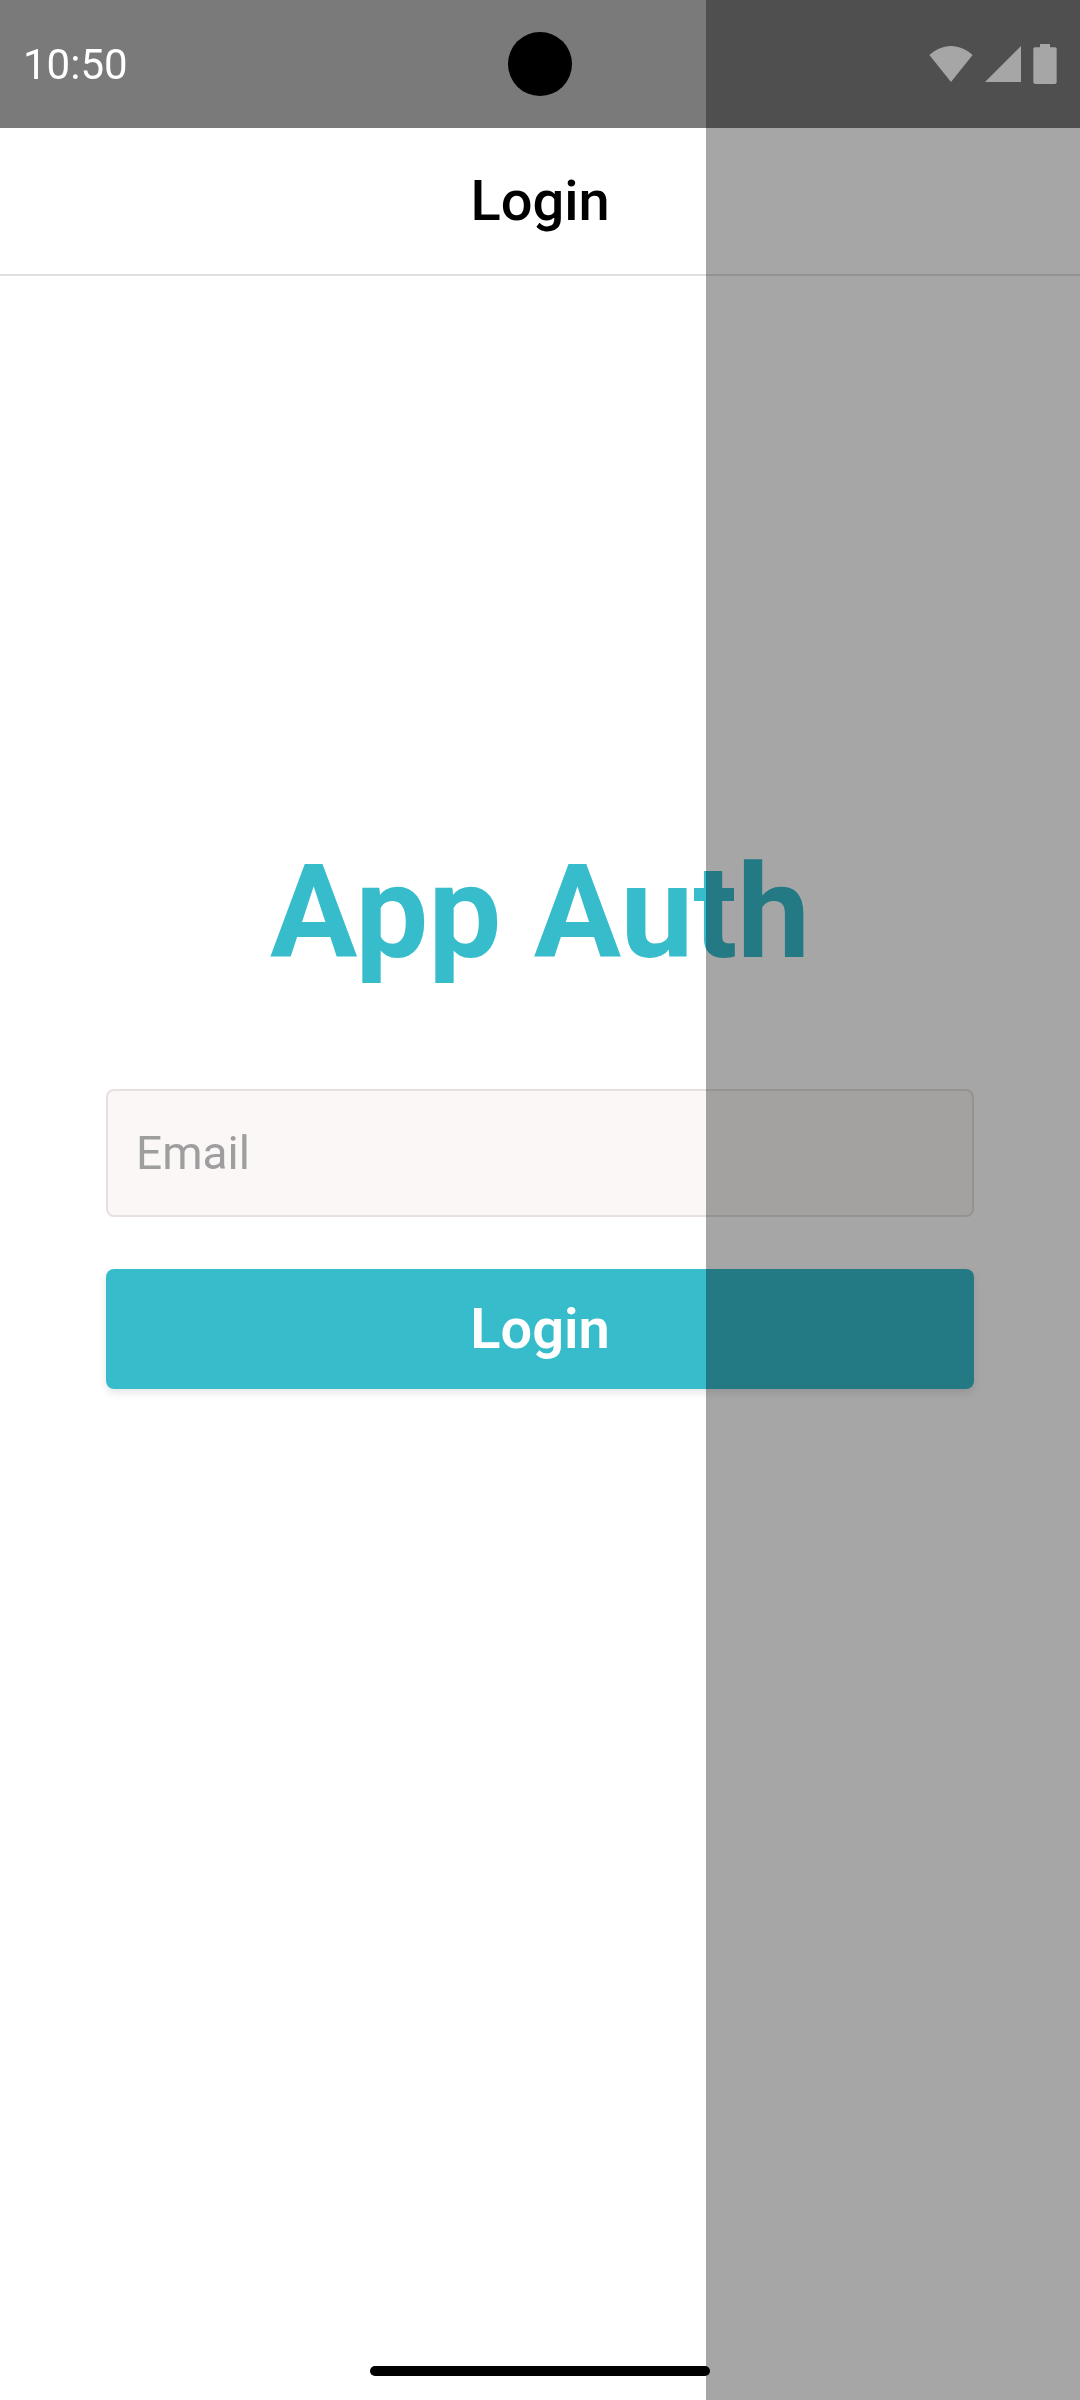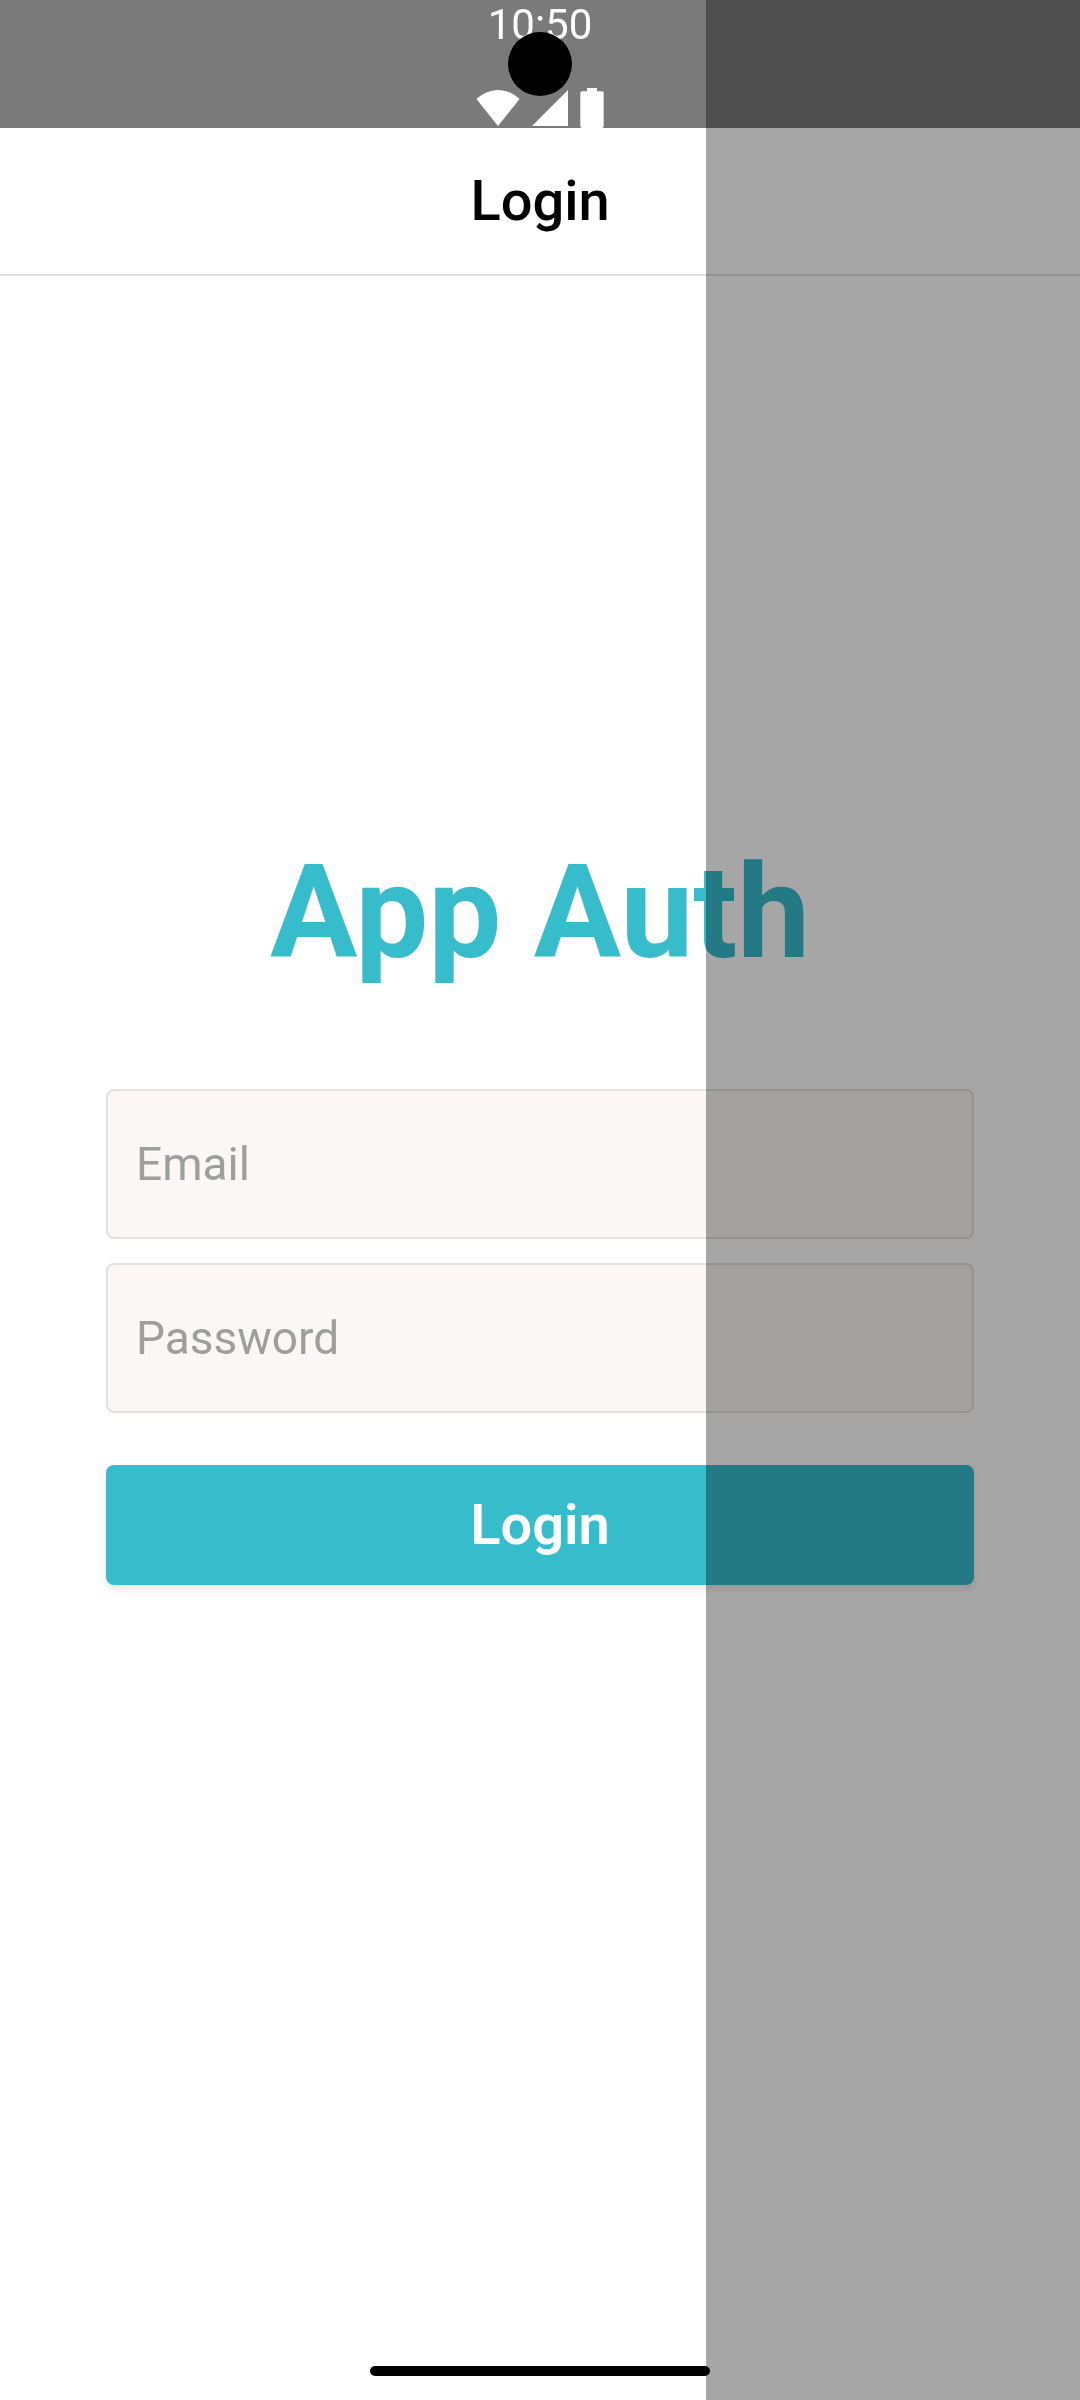--- a/index.html
+++ b/index.html
@@ -17,21 +17,20 @@
     }
     .status-bar {
       width: 100%;
       height: 128px;
       background: #7a7a7a;
       display: flex;
       align-items: center;
       justify-content: space-between;
       padding: 0 23px;
       position: relative;
-      flex-direction: column;
     }
     .status-time {
       color: #ffffff;
       font-size: 42px;
       font-weight: 400;
     }
     .status-camera {
       position: absolute;
       left: 50%;
       top: 50%;
@@ -72,21 +71,21 @@
     .app-title {
       font-size: 130px;
       font-weight: 700;
       color: #37bccb;
       margin-top: 560px;
       margin-bottom: 100px;
       text-align: center;
     }
     .input-field {
       width: 868px;
-      height: 150px;
+      height: 128px;
       background: #fcf7f7;
       border: 2px solid #e8e0e0;
       border-radius: 8px;
       padding: 0 28px;
       font-size: 46px;
       color: #333;
       margin-bottom: 24px;
       outline: none;
     }
     .input-field::placeholder {
@@ -168,21 +167,20 @@
 
 <div class="header">
   <span class="header-title">Login</span>
 </div>
 
 <div class="content">
   <h1 class="app-title">App Auth</h1>
 
   <input type="email" class="input-field" placeholder="Email" style="">
 
-  <input type="password" class="input-field" placeholder="Password" style="">
 
   <button class="login-button">Login</button>
 
 </div>
 
 <div class="nav-bar"></div>
 
 <div class="overlay-right"></div>
 
 </body></html>

